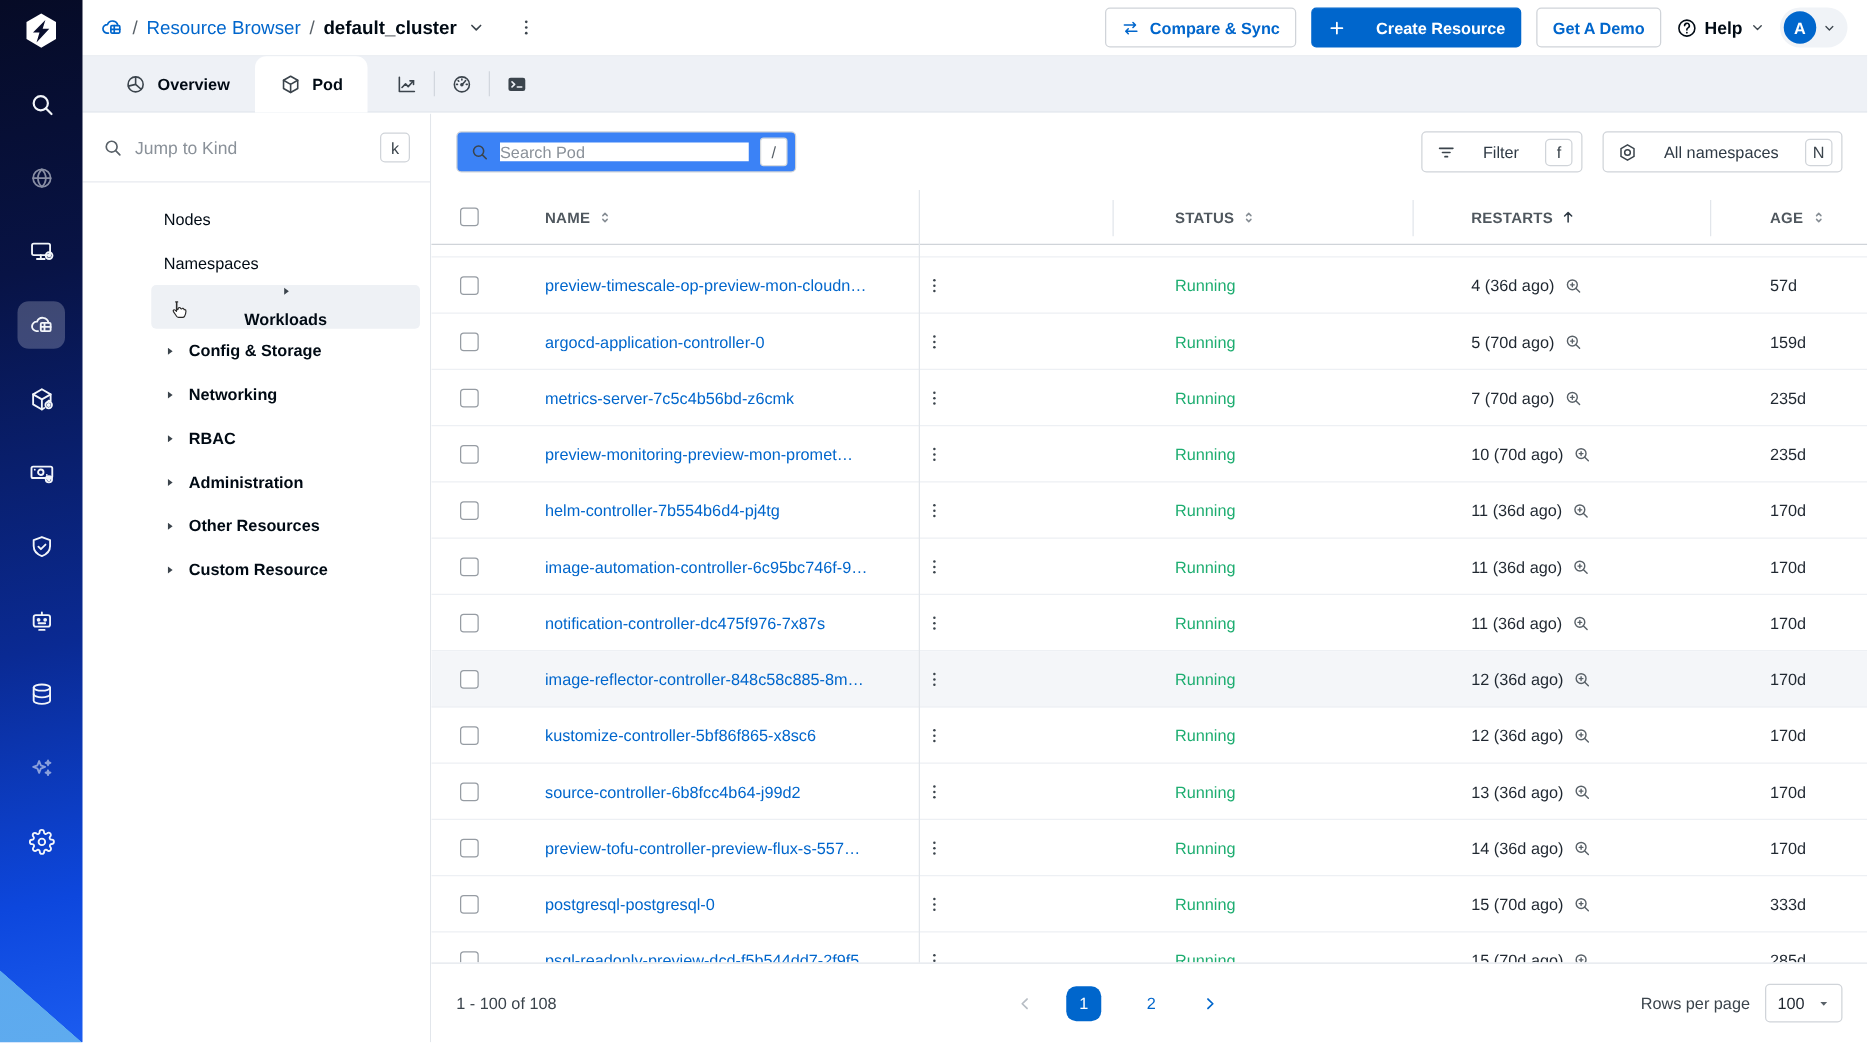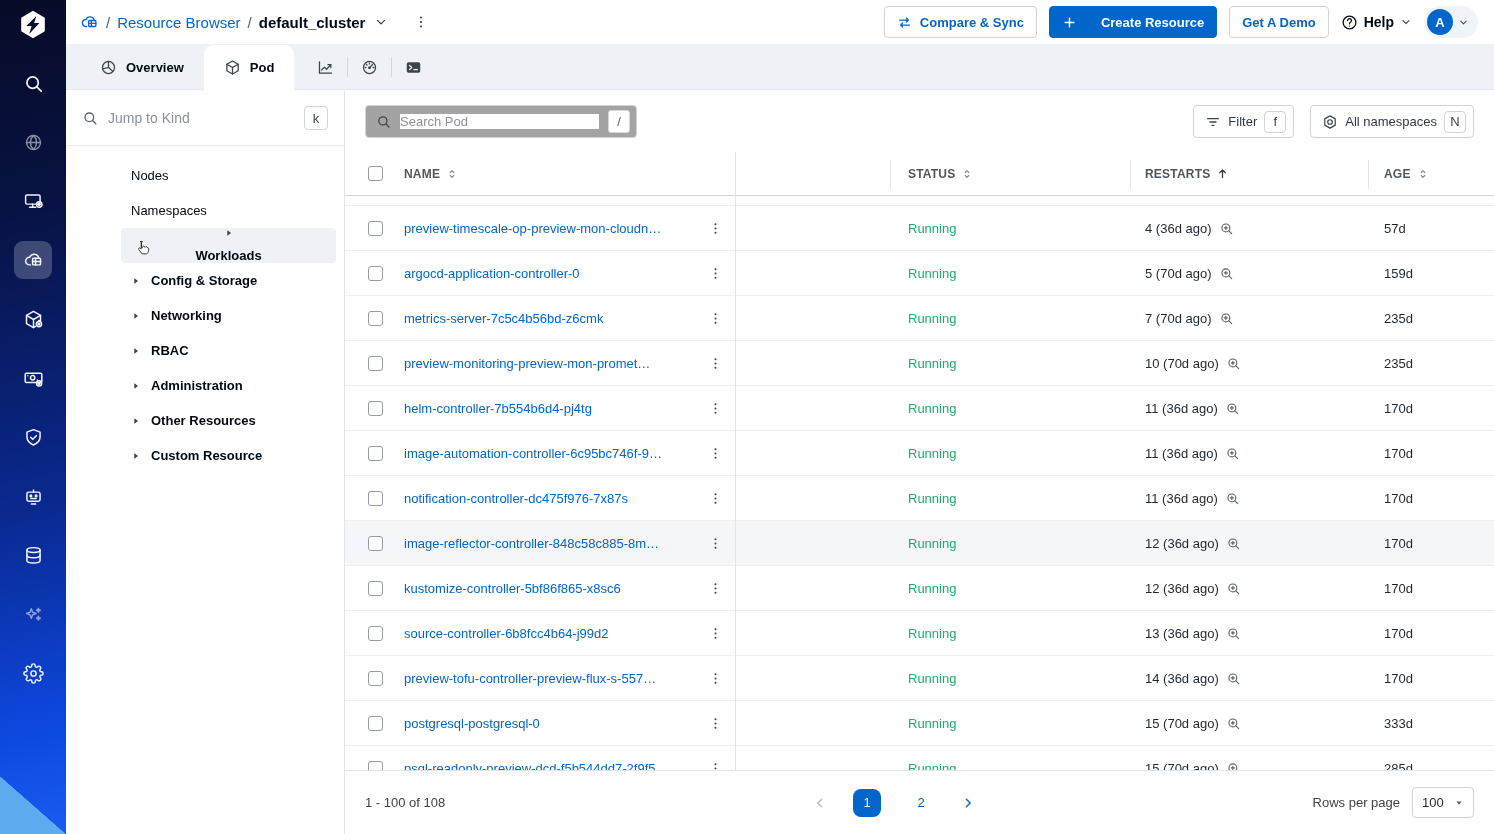--- a/index.html
+++ b/index.html
@@ -79,34 +79,34 @@
     padding:0 10px; font-size:13px; color:#000a14; cursor:pointer; }
   .kind-item.group{ font-weight:700; }
   .kind-item.selected{ background:#eef1f5;flex-direction:column; }
   .kind-item .caret{ font-size:10px; color:#3b444c; width:10px; }
   .hand-cursor{ position:absolute; left:11px; top:10px; font-size:20px; z-index:3; }
 
   
   .table-area{ position:relative; flex:1; background:#fff; display:flex; flex-direction:column; overflow:hidden; }
   .table-toolbar{ height:61px; display:flex; align-items:center; padding:0 20px; }
   .search-pod{ width:272px; height:33px; border:1px solid #d0d4d9; border-radius:4px; display:flex; align-items:center;
-    gap:9px; padding:0 6px 0 10px; background:#a3a3a3; }
+    gap:9px; padding:0 6px 0 10px; background:#3b82f6; }
   .search-pod .k-ic{ font-size:15px; color:#3b444c; }
   .search-pod input{ border:none; outline:none; flex:1; font-size:13px; color:#000a14; font-family:inherit; }
   .search-pod input::placeholder{ color:#8a9199; }
   .slash-badge{ min-width:22px; height:23px; border:1px solid #d6dade; border-radius:3px; background:#fff;
     display:flex; align-items:center; justify-content:center; font-size:13px; color:#596168; }
   .toolbar-right{ margin-left:auto; display:flex; align-items:center; gap:16px; }
   .chip{ height:33px; border:1px solid #d0d4d9; border-radius:4px; background:#fff; display:flex; align-items:center;
-    gap:7px; padding:0 7px 0 11px; font-size:13px; color:#2f3a45; cursor:pointer; }
+    gap:21px; padding:0 7px 0 11px; font-size:13px; color:#2f3a45; cursor:pointer; }
   .chip .c-ic{ font-size:16px; color:#3b444c; }
 
   
   .cell-check{ width:55px; flex:0 0 55px; display:flex; align-items:center; padding-left:23px; }
-  .cell-name{ width:335px; flex:0 0 335px; display:flex; align-items:center; padding-left:4px; }
+  .cell-name{ width:335px; flex:0 0 335px; display:flex; align-items:center; padding-left:4px;margin-left:32px; }
   .cell-gap{ width:155px; flex:0 0 155px; }
   .cell-status{ width:240px; flex:0 0 240px; padding-left:18px; display:flex; align-items:center; }
   .cell-restarts{ width:238px; flex:0 0 238px; padding-left:15px; display:flex; align-items:center; gap:7px; }
   .cell-age{ flex:1; padding-left:16px; display:flex; align-items:center; }
 
   .thead{ height:44px; display:flex; align-items:center; border-bottom:1px solid #d0d4d9;
     font-size:12px; font-weight:700; color:#4f575e; letter-spacing:.2px; }
   .th-label{ display:flex; align-items:center; gap:6px; cursor:pointer; }
   .sort-ic{ font-size:12px; color:#868d94; }
   .sort-ic.active{ color:#2f3a45; font-size:13px; }

